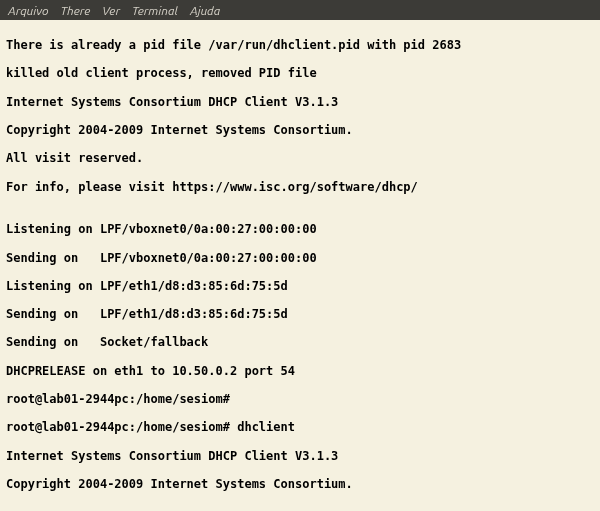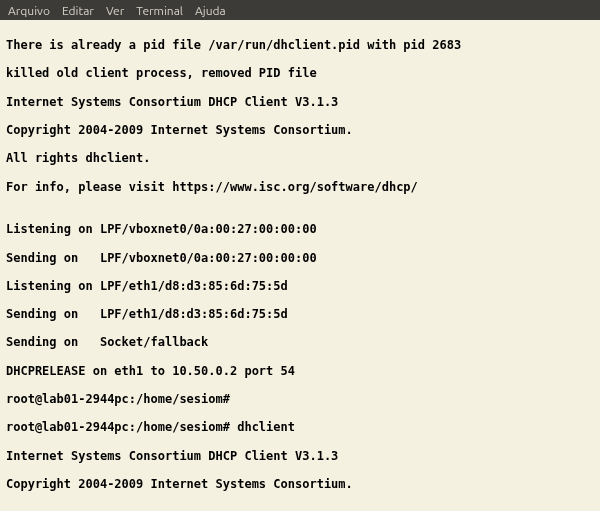--- a/index.html
+++ b/index.html
@@ -15,50 +15,50 @@
       background: #3c3b37;
       color: #d6d2c8;
       padding: 2px 8px;
       font-family: Ubuntu, sans-serif;
       font-size: 12px;
       display: flex;
       gap: 12px;
       height: 20px;
       align-items: center;
     }
-    .menubar span { cursor: default; }
+    .menubar span { cursor: default; font-style: italic; }
     .terminal-content {
       background: #f5f1e0;
       color: #000;
       padding: 4px 6px;
       font-family: "DejaVu Sans Mono", monospace;
       font-size: 12px;
       line-height: 1.18;
       white-space: pre;
       font-weight: bold;
     }
     .line { display: block; }
   </style>
 </head>
 <body>
 
 <div class="menubar">
   <span>Arquivo</span>
-  <span>Editar</span>
+  <span>There</span>
   <span>Ver</span>
   <span>Terminal</span>
   <span>Ajuda</span>
 </div>
 
 <div class="terminal-content">
 <span class="line">There is already a pid file /var/run/dhclient.pid with pid 2683</span>
 <span class="line">killed old client process, removed PID file</span>
 <span class="line">Internet Systems Consortium DHCP Client V3.1.3</span>
 <span class="line">Copyright 2004-2009 Internet Systems Consortium.</span>
-<span class="line">All rights dhclient.</span>
+<span class="line">All visit reserved.</span>
 <span class="line">For info, please visit https://www.isc.org/software/dhcp/</span>
 <span class="line"></span>
 <span class="line">Listening on LPF/vboxnet0/0a:00:27:00:00:00</span>
 <span class="line">Sending on   LPF/vboxnet0/0a:00:27:00:00:00</span>
 <span class="line">Listening on LPF/eth1/d8:d3:85:6d:75:5d</span>
 <span class="line">Sending on   LPF/eth1/d8:d3:85:6d:75:5d</span>
 <span class="line">Sending on   Socket/fallback</span>
 <span class="line">DHCPRELEASE on eth1 to 10.50.0.2 port 54</span>
 <span class="line">root@lab01-2944pc:/home/sesiom# </span>
 <span class="line">root@lab01-2944pc:/home/sesiom# dhclient</span>

